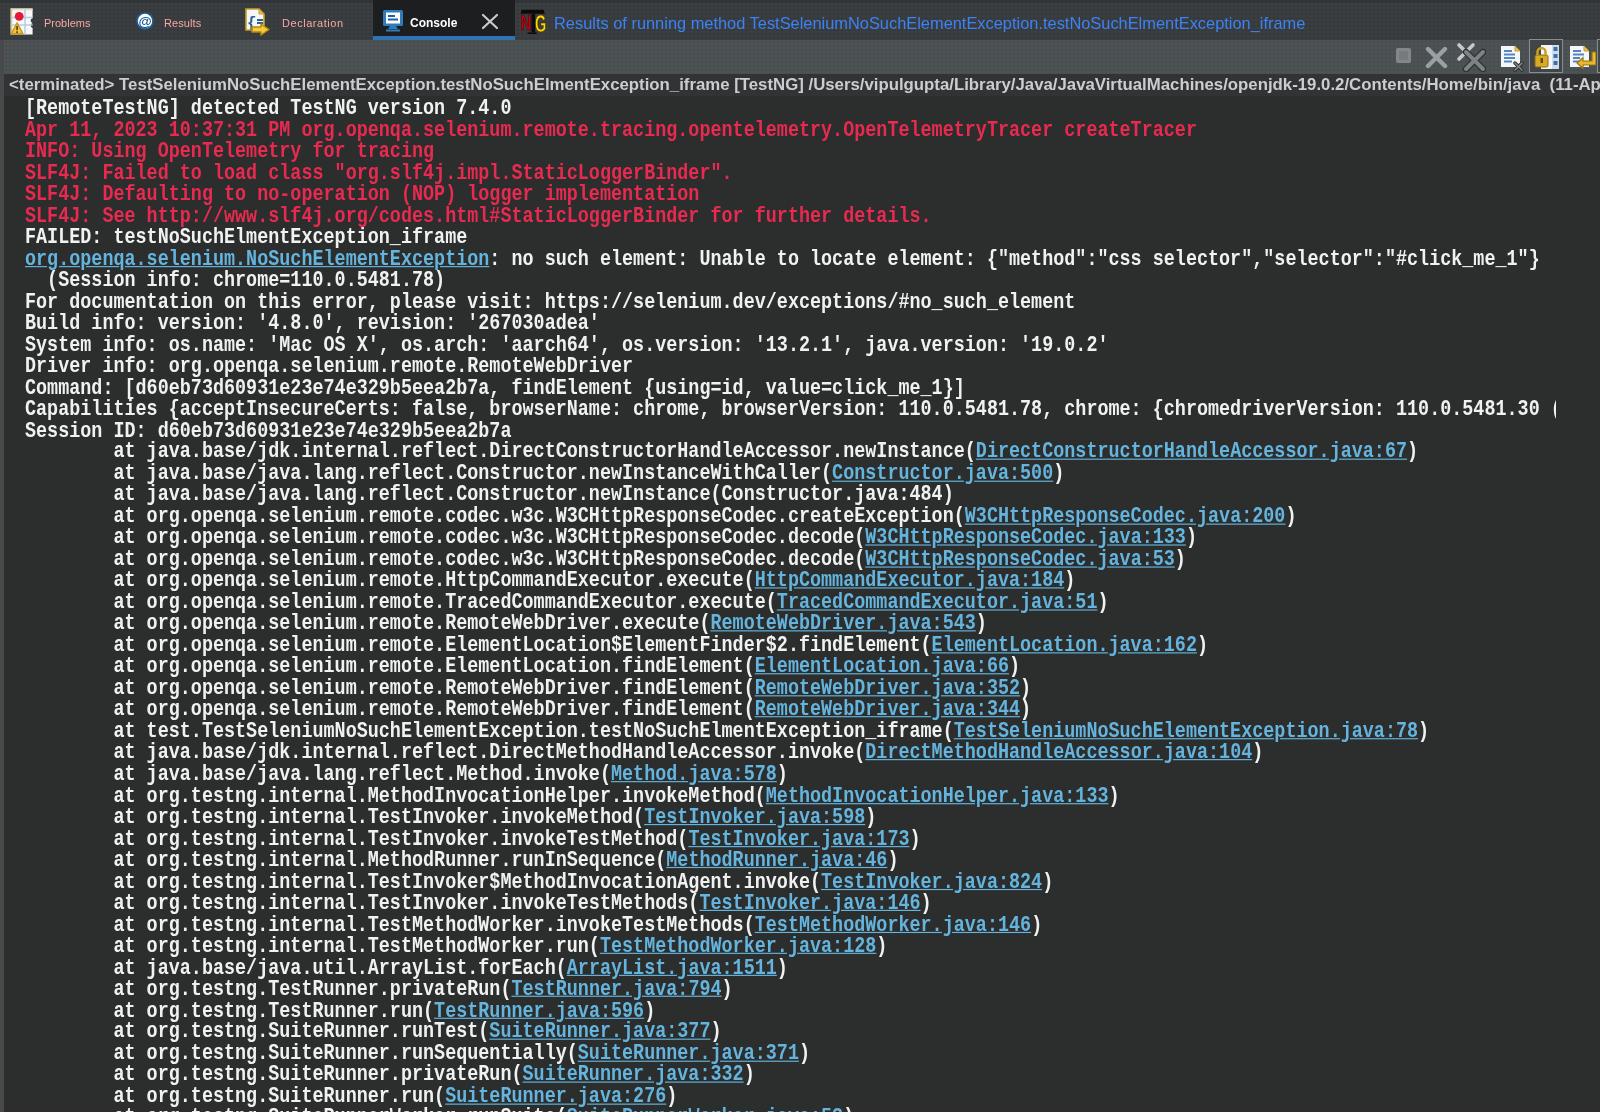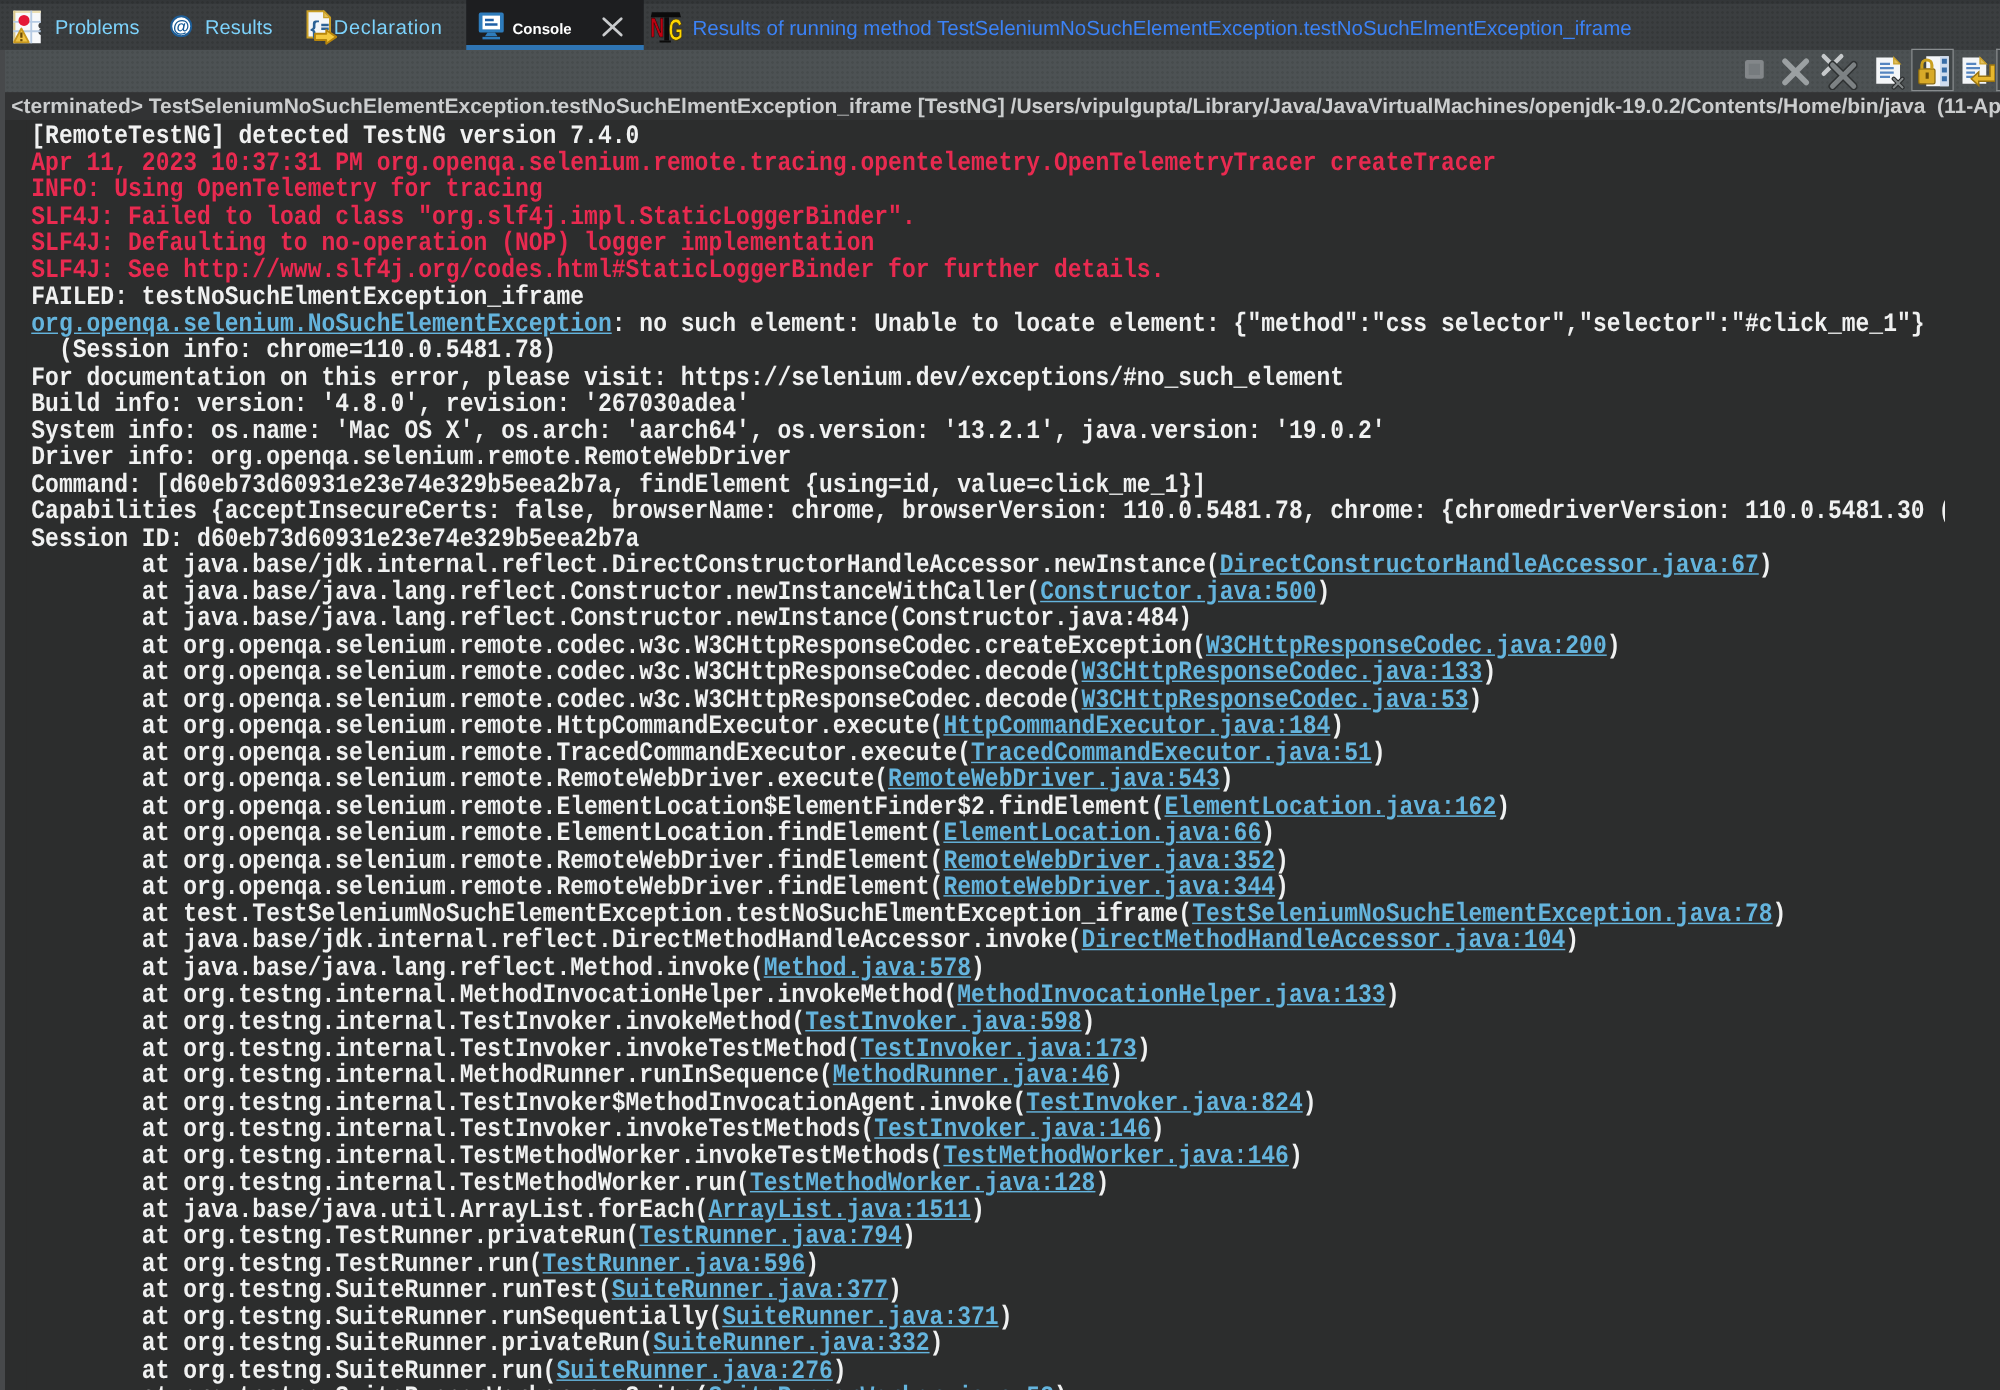--- a/index.html
+++ b/index.html
@@ -3,21 +3,21 @@
 <meta charset="utf-8">
 <style>
   * { margin:0; padding:0; box-sizing:border-box; }
   html,body { width:1600px; height:1112px; overflow:hidden; background:#2c2d2d; }
   body { font-family:"Liberation Sans",sans-serif; position:relative; }
   .tabbar { position:absolute; left:0; top:0; width:1600px; height:40px; background:#3b3e40;
             background-image:radial-gradient(rgba(0,0,0,0.10) 0.8px, transparent 1.3px); background-size:4px 4px; }
   .topstrip { position:absolute; left:0; top:0; width:1600px; height:3px; background:rgba(0,0,0,0.12); }
   .tabsel { position:absolute; left:373px; top:0; width:142px; height:36px; background:#1d1e20; }
   .tabline { position:absolute; left:373px; top:36px; width:142px; height:4px; background:#2f75b4; }
-  .tablabel { position:absolute; top:8px; height:30px; line-height:30px; font-size:16px; color:#7dd3fc; }
+  .tablabel { position:absolute; top:8px; height:30px; line-height:30px; font-size:11px; color:#fca5a5; }
   .toolbar { position:absolute; left:0; top:40px; width:1600px; height:34px; background:#4d5254;
              background-image:radial-gradient(rgba(0,0,0,0.08) 0.8px, transparent 1.3px); background-size:4px 4px; }
   .titlerow { position:absolute; left:4px; top:74px; width:1596px; height:22px; background:#323334; padding-left:5px;
               font-weight:bold; font-size:16.8px; color:#cbcdce; line-height:22px; white-space:pre; overflow:hidden; }
   .consolewrap { position:absolute; left:21px; top:96px; width:1535px; height:1016px; background:#2c2d2d; overflow:hidden; }
   .leftstrip { position:absolute; left:0; top:40px; width:4px; height:1072px; background:#47494b; }
   pre.console { position:absolute; left:4px; top:2.8px; font-family:"Liberation Mono",monospace;
        font-size:18.4px; letter-spacing:0.02px; line-height:18.51px; color:#f0f1f1; font-weight:bold; white-space:pre;
        transform:scaleY(1.16); transform-origin:0 0; }
   pre.console .r { color:#e82a50; }
@@ -26,21 +26,21 @@
 </style>
 </head>
 <body>
 <div class="tabbar"></div>
 <div class="topstrip"></div>
 <div class="tabsel"></div>
 <div class="tabline"></div>
 
 <span class="tablabel" style="left:44px;">Problems</span>
 <span class="tablabel" style="left:164px; letter-spacing:0.1px;">Results</span>
-<span class="tablabel" style="left:267px; letter-spacing:0.55px;text-align:center;">Declaration</span>
+<span class="tablabel" style="left:282px; letter-spacing:0.55px;text-align:center;">Declaration</span>
 <span class="tablabel" style="left:410px; color:#ffffff; font-weight:bold; font-size:12px;">Console</span>
 <span class="tablabel" style="left:554px; color:#3b82f6; font-size:16.4px;">Results of running method TestSeleniumNoSuchElementException.testNoSuchElmentException_iframe</span>
 
 <svg class="icon" style="left:8px; top:6px;" width="30" height="32" viewBox="0 0 30 32">
   <path d="M2.7 2.6 H24.6 V12 c-2.5 0.8 -2.5 4.2 0 5 c-2.5 0.8 -2.5 4.2 0 5 V28.6 H2.7 Z" fill="#f7f9fb"></path>
   <path d="M2.7 2.6 H24.6 V4.4 H2.7 Z" fill="#ece0b4"></path>
   <path d="M2.7 2.6 h1.6 v26 h-1.6 Z" fill="#dcc98c"></path>
   <path d="M17 2.6 V28.6 M2.7 11.5 h21.9 M2.7 19 h21.9" stroke="#b6cbe4" stroke-width="1.5" fill="none"></path>
   <circle cx="11.2" cy="10.3" r="4.4" fill="#e51937"></circle>
   <path d="M3.2 27.8 L15 27.8 L9.1 16.8 Z" fill="#f0c445" stroke="#c89820" stroke-width="1.4" stroke-linejoin="round"></path>

